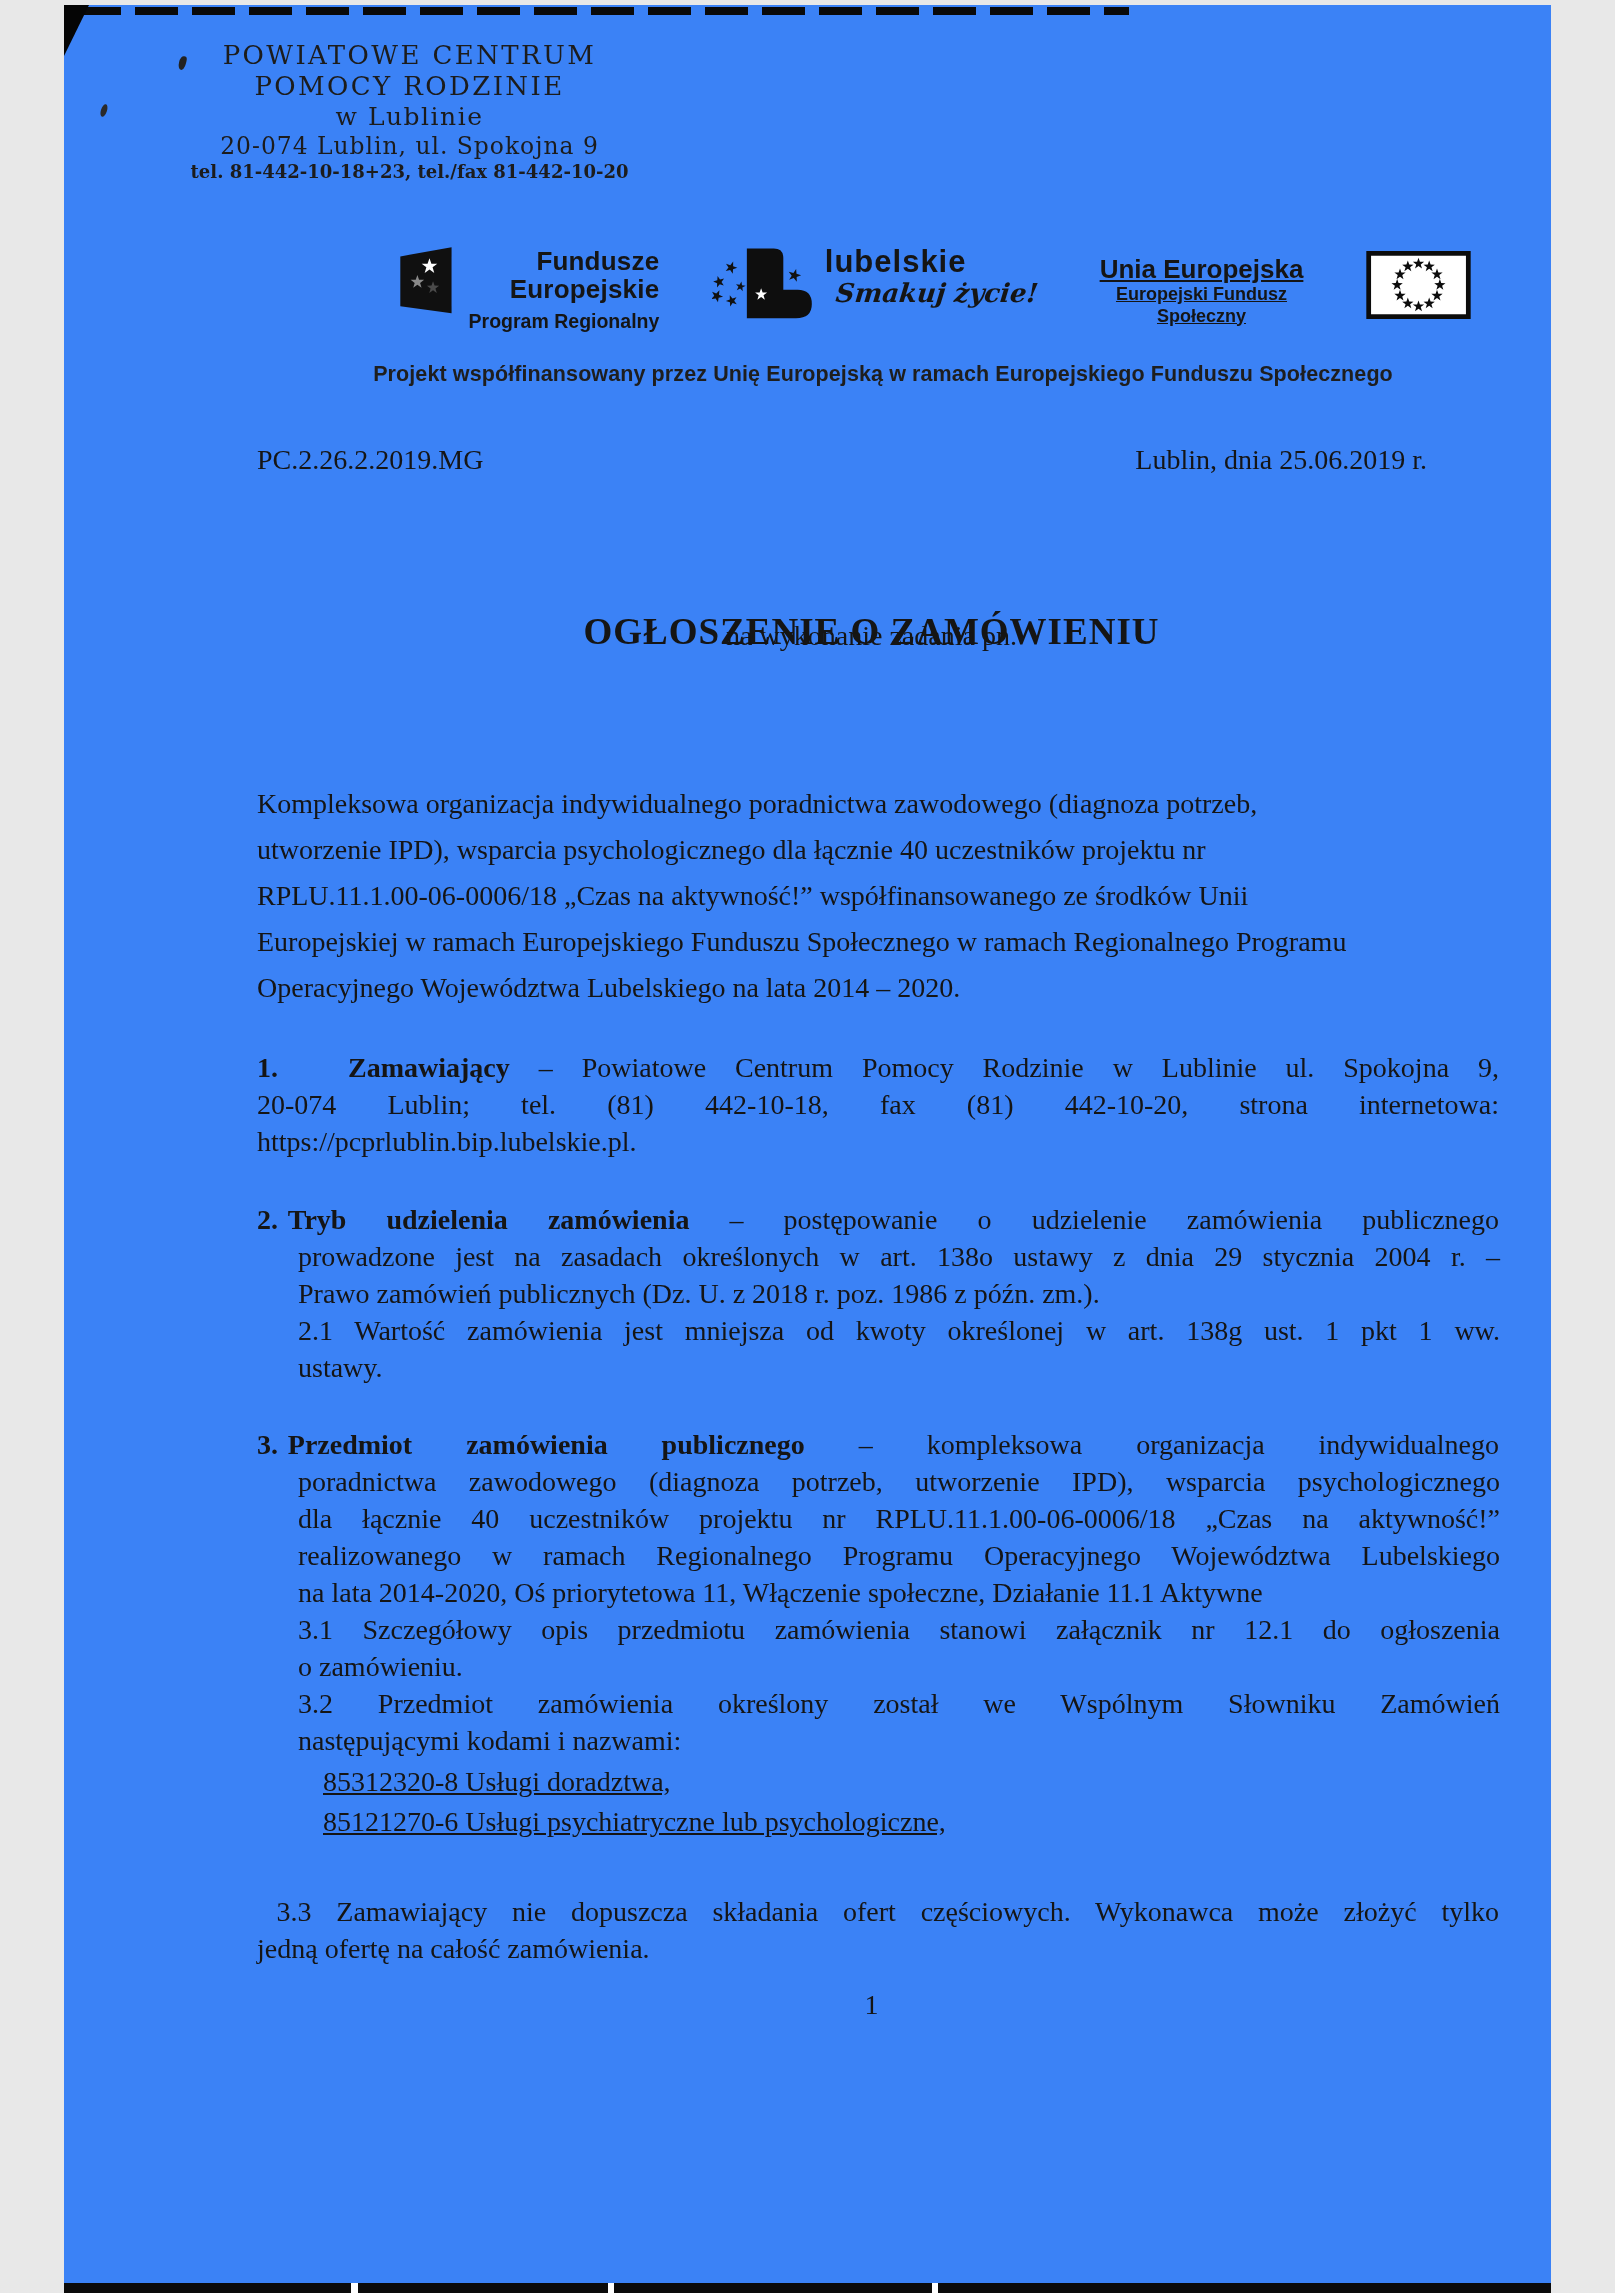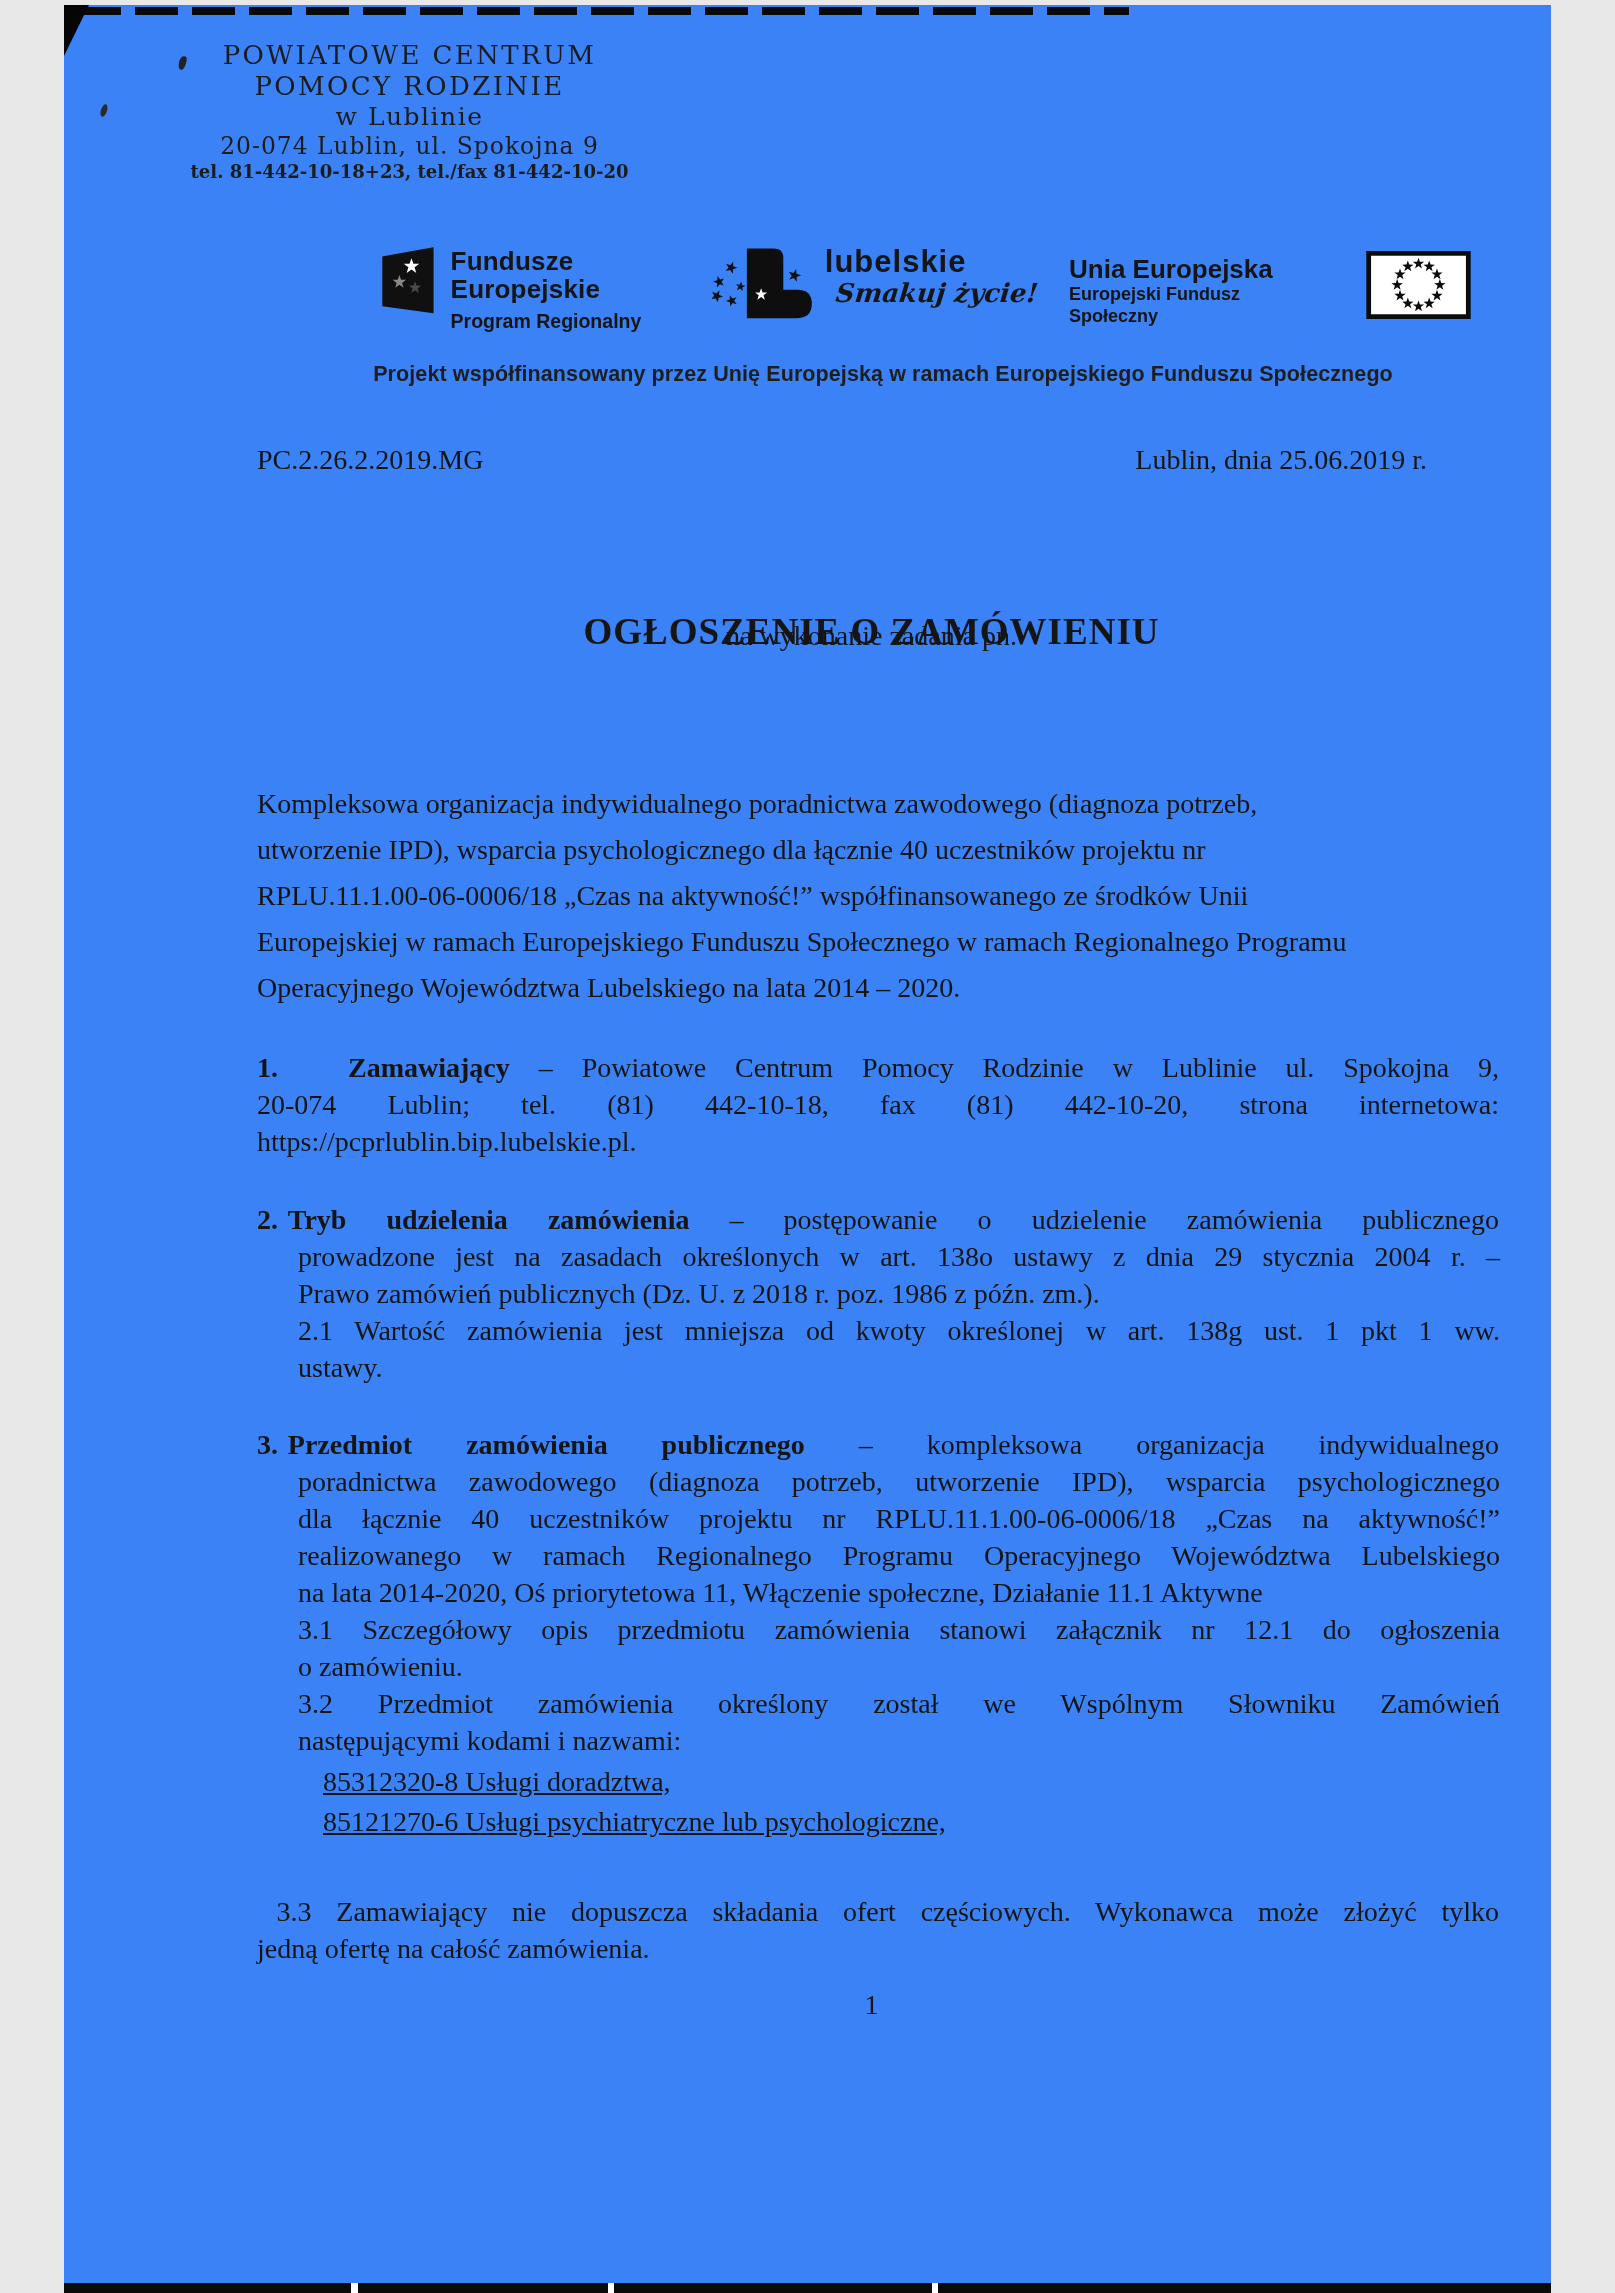--- a/index.html
+++ b/index.html
@@ -26,30 +26,30 @@
   
   .letterhead{position:absolute; left:125px; top:35px; width:441px; text-align:center;
     font-family:"DejaVu Serif", serif; color:#1c1c1c;}
   .lh-big{font-size:26px; letter-spacing:2.4px; line-height:31px;}
   .lh-mid{font-size:25px; letter-spacing:1.5px; line-height:30px;}
   .lh-addr{font-size:23.4px; letter-spacing:1px; line-height:29px;}
   .lh-tel{font-size:18px; font-weight:bold; letter-spacing:0; line-height:22.4px;}
 
   
   .logo{position:absolute;}
-  .logo-fe{left:314px; top:240px; display:flex; align-items:flex-start;}
+  .logo-fe{left:332px; top:240px; display:flex; align-items:flex-start;text-align:right;}
   .logo-fe .txt{margin-left:15.6px; margin-top:2px; font-family:"Liberation Sans",sans-serif;}
   .fe1{font-size:26px; font-weight:bold; line-height:28px; letter-spacing:0.2px;}
   .fe3{font-size:19.5px; font-weight:bold; margin-top:6.8px;}
   .logo-lub{left:648px; top:240px; display:flex; align-items:flex-start;}
   .logo-lub .txt{margin-left:9.8px;}
   .lub-name{font-family:"Liberation Sans",sans-serif; font-weight:bold; font-size:31px; line-height:33px; letter-spacing:1px;}
   .lub-slogan{font-family:"DejaVu Serif",serif; font-style:italic; font-weight:bold; font-size:26px; line-height:31px; margin-left:11.7px; transform:skewX(-6deg);}
   .logo-eu{left:1005px; top:250px; display:flex; align-items:flex-start;}
-  .logo-eu .txt{width:265px; font-family:"Liberation Sans",sans-serif;}
+  .logo-eu .txt{width:265px; text-align:center; font-family:"Liberation Sans",sans-serif;text-decoration:underline;}
   .eu1{font-size:26px; font-weight:bold; line-height:29px;}
   .eu2{font-size:18px; font-weight:bold; line-height:21.5px;}
   .logo-eu svg{margin-left:23.4px; margin-top:-3.9px;}
 
   
   .cofinance{position:absolute; left:0; top:357px; width:1638px; text-align:center;
     font-family:"Liberation Sans",sans-serif; font-weight:bold; font-size:21.5px; color:#1e1e1e; letter-spacing:0.1px;}
 
   
   .refrow{position:absolute; left:193px; top:439px; width:1170px; display:flex;

